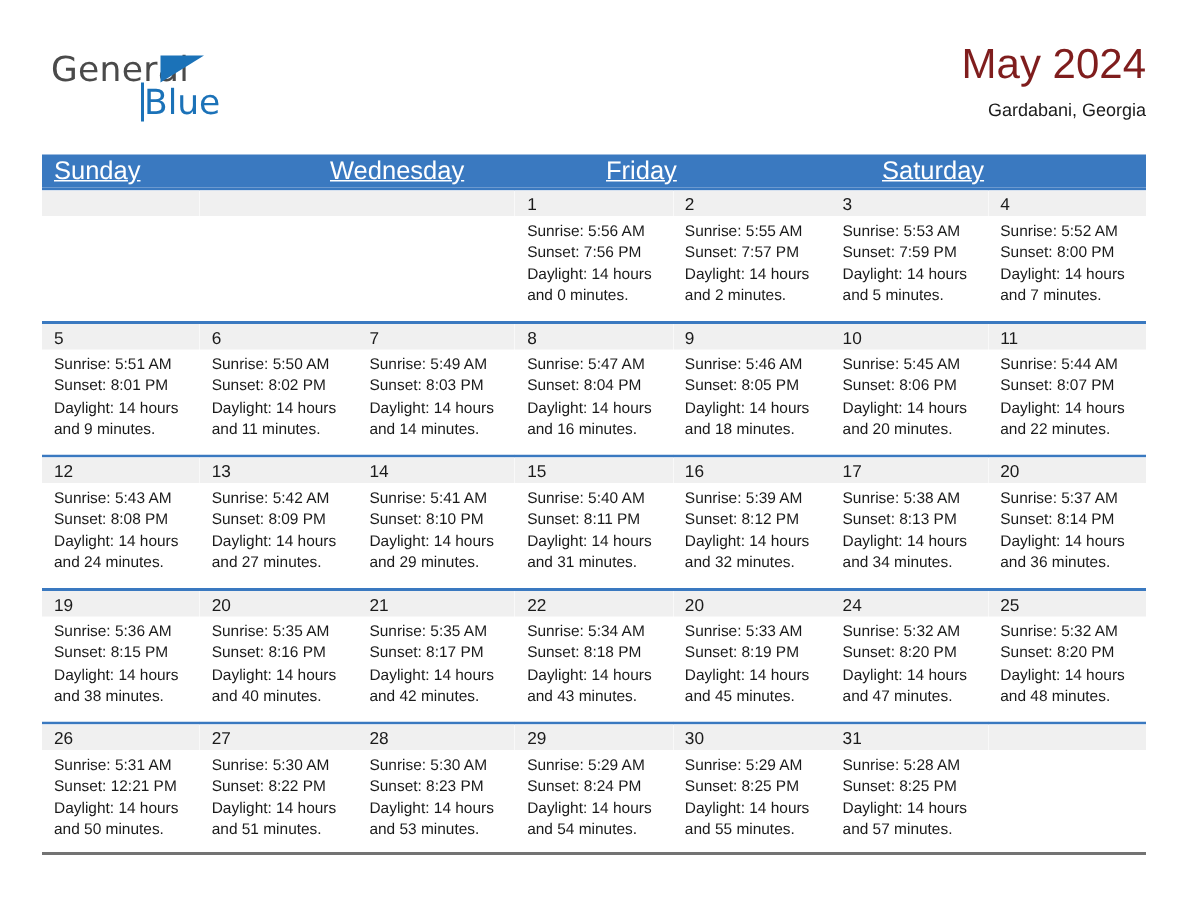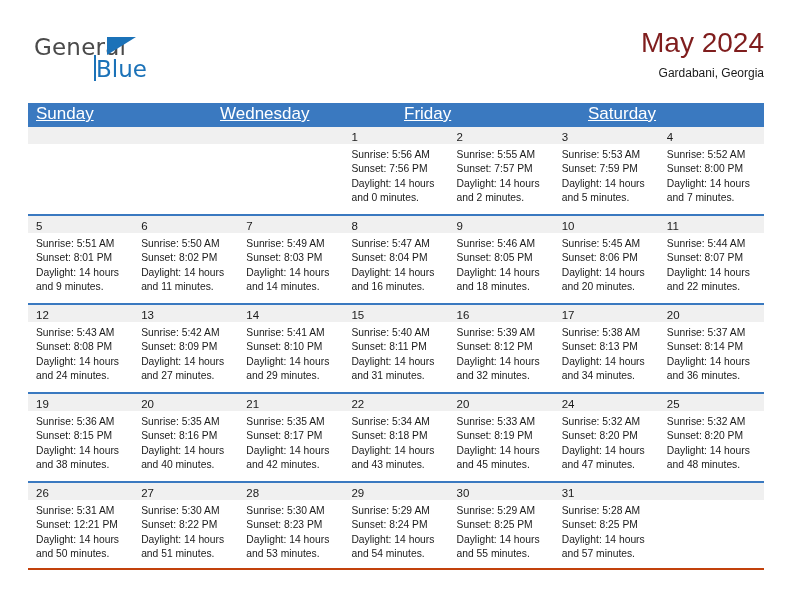--- a/index.html
+++ b/index.html
@@ -120,21 +120,21 @@
     text-decoration: underline;
   }
   .week-row {
     display: flex;
     width: 100%;
     border-top: 2px solid #3a79c0;
     height: 89px;
     box-sizing: border-box;
   }
   .week-row:last-child {
-    border-bottom: 2px solid #c2410c;
+    border-bottom: 2px solid #737373;
   }
   .day-cell {
     flex: 1 1 0;
     box-sizing: border-box;
     position: relative;
     background: #ffffff;
     overflow: hidden;
   }
   .daynum-band {
     height: 17px;

